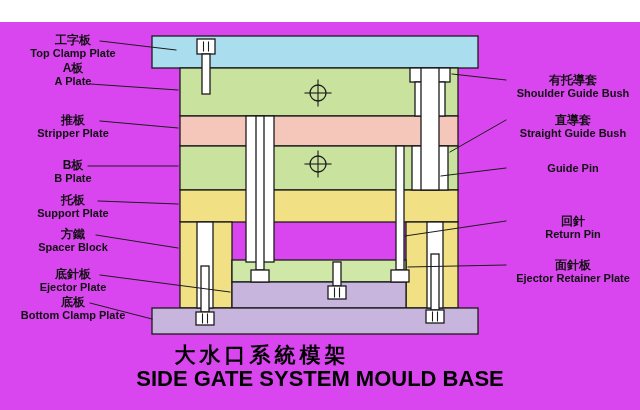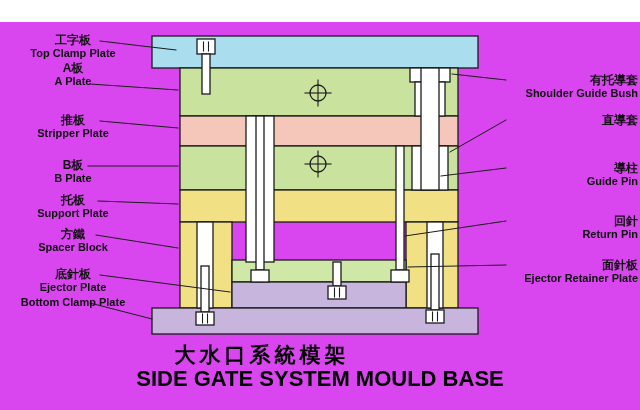--- a/index.html
+++ b/index.html
@@ -1,21 +1,21 @@
 <!DOCTYPE html>
 <html><head>
 <meta charset="utf-8">
 <style>
   * { margin:0; padding:0; box-sizing:border-box; }
   html,body { width:640px; height:410px; background:#fff; font-family:"Liberation Sans", sans-serif; }
   .canvas { position:relative; width:640px; height:410px; background:#d946ef; overflow:hidden;margin-top:22px; }
   .diagram-svg { position:absolute; left:0; top:0; width:640px; height:410px; }
   .label { position:absolute; line-height:1.12; color:#101010; }
   .label.left  { left:6px;  width:134px; text-align:center; white-space:nowrap; }
-  .label.right { left:508px; width:130px; text-align:right; white-space:nowrap; }
+  .label.right { left:508px; width:130px; text-align:center; white-space:nowrap; }
   .zh { font-size:12px; font-weight:bold; }
   .en { font-size:11px; font-weight:bold; }
   .title-zh { position:absolute; left:0; top:319px; width:524px; text-align:center;
               font-size:21px; font-weight:bold; letter-spacing:4px; color:#000; }
   .title-en { position:absolute; left:0; top:344px; width:640px; text-align:center;
               font-size:22px; font-weight:bold; color:#000; }
   svg .leader { stroke-width:1; }
   svg rect, svg circle { stroke-width:1.3; }
   svg line { stroke-width:1.1; }
 </style>
@@ -139,32 +139,33 @@
   </div>
   <div class="label left" style="top:206px">
     <div class="zh">方鐵</div>
     <div class="en">Spacer Block</div>
   </div>
   <div class="label left" style="top:246px">
     <div class="zh">底針板</div>
     <div class="en">Ejector Plate</div>
   </div>
   <div class="label left" style="top:274px">
+    <div class="zh">底板</div>
     <div class="en">Bottom Clamp Plate</div>
   </div>
 
   <div class="label right" style="top:52px">
     <div class="zh">有托導套</div>
     <div class="en">Shoulder Guide Bush</div>
   </div>
   <div class="label right" style="top:92px">
     <div class="zh">直導套</div>
+    <div class="en">Straight Guide Bush</div>
   </div>
   <div class="label right" style="top:140px">
-    <div class="zh">導柱</div>
     <div class="en">Guide Pin</div>
   </div>
   <div class="label right" style="top:193px">
     <div class="zh">回針</div>
     <div class="en">Return Pin</div>
   </div>
   <div class="label right" style="top:237px">
     <div class="zh">面針板</div>
     <div class="en">Ejector Retainer Plate</div>
   </div>

